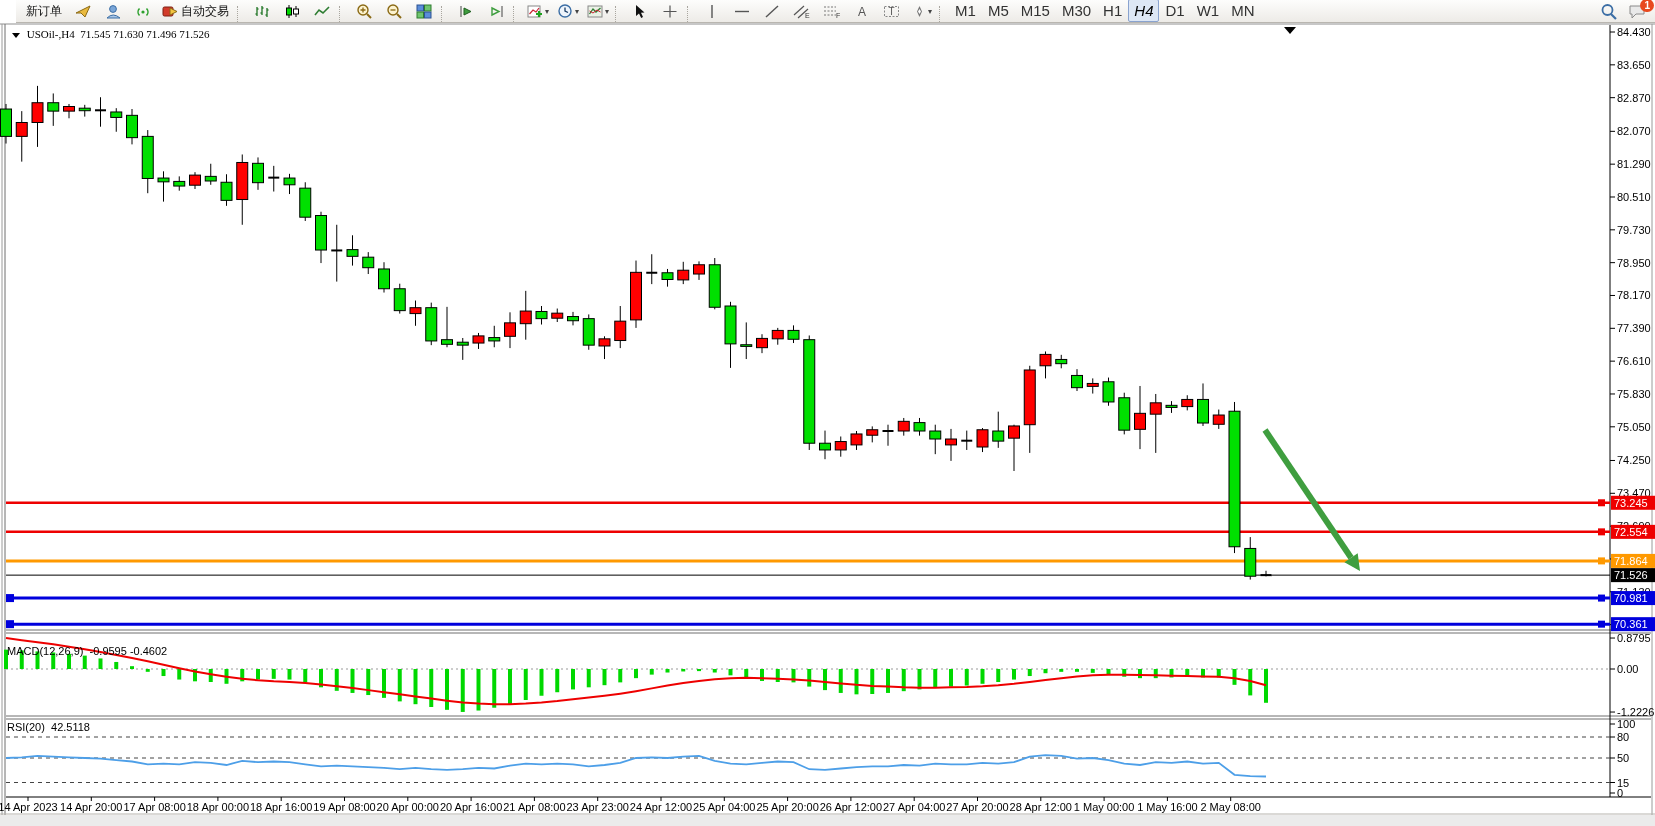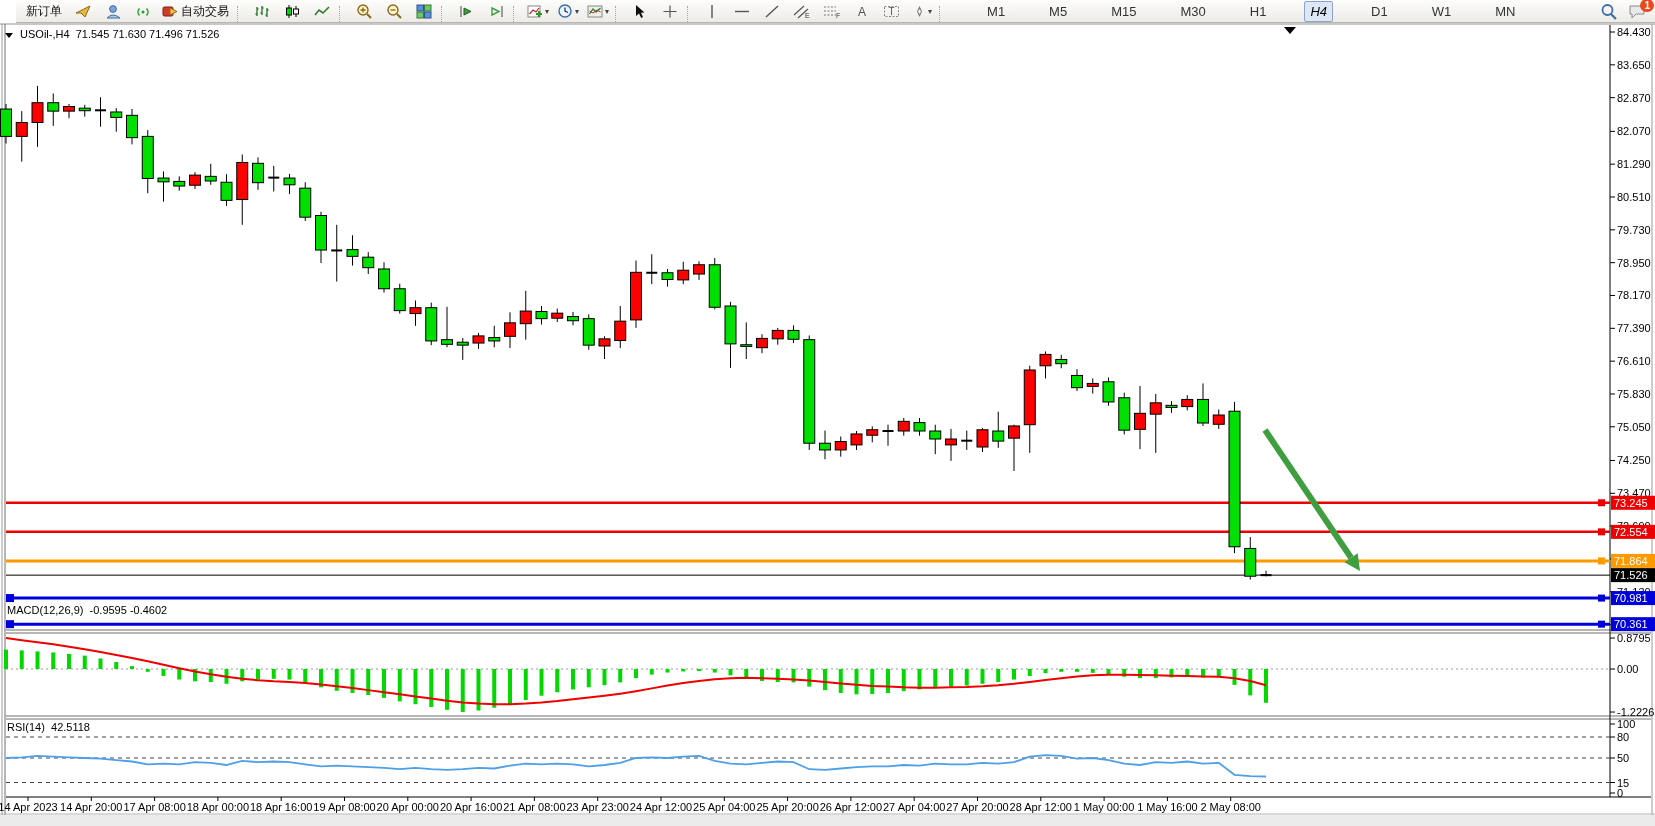--- a/index.html
+++ b/index.html
@@ -5,29 +5,29 @@
   html,body{margin:0;padding:0;width:1655px;height:826px;overflow:hidden;
     font-family:"Liberation Sans",sans-serif;background:#fff;}
   #toolbar{position:absolute;left:16px;top:0;width:1655px;height:23px;
     background:linear-gradient(#fdfdfc,#edebe7);border-bottom:1px solid #b9b6b0;
     display:flex;align-items:flex-end;padding-left:4px;box-sizing:border-box;z-index:5;}
   .tbtn{height:20px;min-width:22px;display:flex;align-items:center;justify-content:center;
     font-size:12px;color:#222;padding:0 3px;border:1px solid transparent;border-radius:2px;}
   .tlabel{font-size:12px;color:#111;margin:0 2px;}
   .sep{width:7px;height:16px;margin:0 2px;border-left:1px dotted #a9a69f;}
   .caret{font-size:8px;color:#444;margin-left:1px;}
-  .tf{font-size:13px;color:#333;padding:2px 5px;border:1px solid transparent;border-radius:2px;margin-left:32px;}
+  .tf{font-size:15px;color:#333;padding:2px 5px;border:1px solid transparent;border-radius:2px;}
   .tf.active{background:#dde7f5;border-color:#8aa3cf;color:#000;font-style:italic;}
   .right-cluster{margin-left:auto;display:flex;align-items:center;margin-right:6px;}
   .badge{position:relative;top:-6px;left:-7px;background:#e8491f;color:#fff;border-radius:8px;
     font-size:10px;font-weight:bold;padding:0 4px;line-height:13px;}
   #chart-svg{position:absolute;left:0;top:0;z-index:1;}
   .overlay{position:absolute;z-index:3;font-size:11px;color:#000;white-space:nowrap;}
-  #chart-title{left:5px;top:28px;}
-  #macd-label{left:7px;top:604px;}
+  #chart-title{left:12px;top:28px;font-family:Liberation Serif, serif;}
+  #macd-label{left:7px;top:645px;}
   #rsi-label{left:7px;top:721px;}
   .tri-down{display:inline-block;width:0;height:0;border-left:4px solid transparent;
     border-right:4px solid transparent;border-top:5px solid #000;margin-right:4px;}
   svg text{font-family:"Liberation Sans",sans-serif;}
 </style>
 </head>
 <body>
 
 <svg id="chart-svg" width="1655" height="826">
     <rect x="0" y="23" width="1655" height="803" fill="#ffffff"></rect>
@@ -610,15 +610,15 @@
 <div id="chart-title" class="overlay">
   <span class="tri-down"></span>
   <span>USOil-,H4</span>&nbsp;
   <span>71.545 71.630 71.496 71.526</span>
 </div>
 <div id="macd-label" class="overlay">
   <span>MACD(12,26,9)</span>&nbsp;
   <span>-0.9595 -0.4602</span>
 </div>
 <div id="rsi-label" class="overlay">
-  <span>RSI(14)</span>&nbsp;
+  <span>RSI(20)</span>&nbsp;
   <span>42.5118</span>
 </div>
 
 </body></html>

